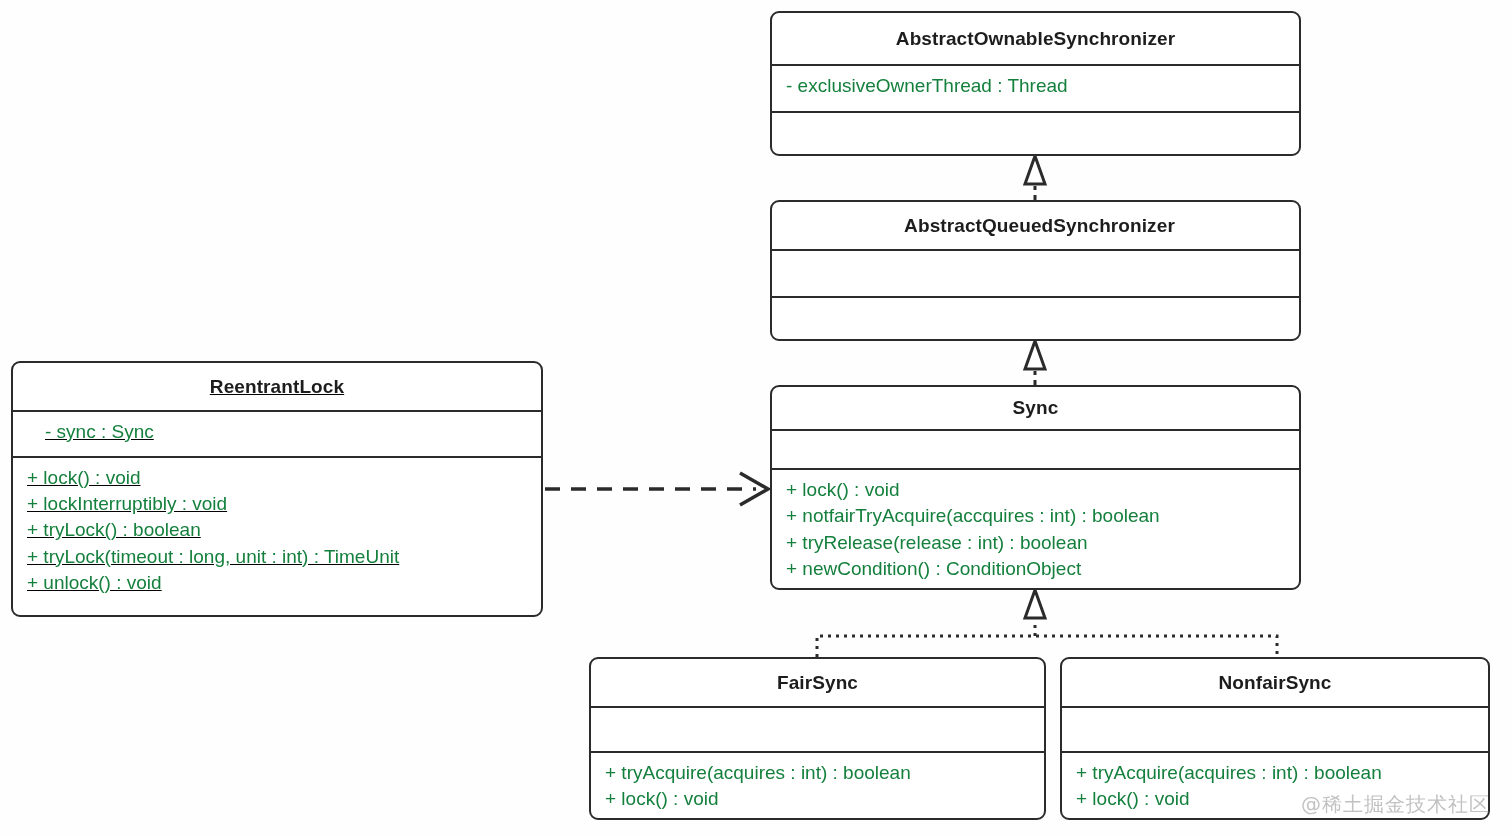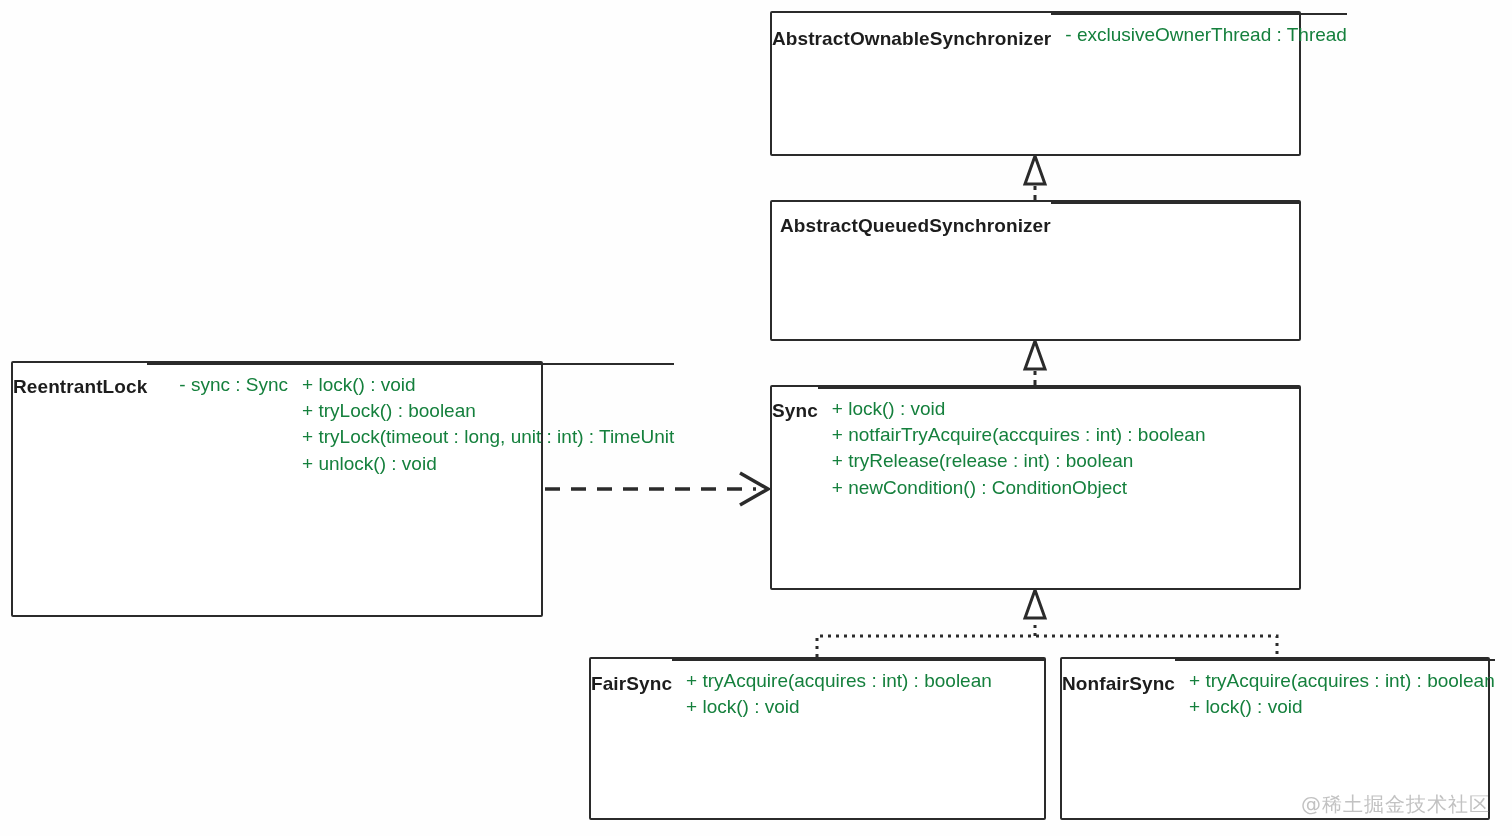--- a/index.html
+++ b/index.html
@@ -17,24 +17,24 @@
     height: 836px;
     background: #fefefe;
     overflow: hidden;
   }
   
   .uml-class {
     position: absolute;
     box-sizing: border-box;
     background: #ffffff;
     border: 2.5px solid #2b2b2b;
-    border-radius: 2px;
+    border-radius: 9px;
     z-index: 5;
     display: flex;
-    flex-direction: row;
+    flex-direction: column;
   }
   .uml-compartment {
     box-sizing: border-box;
     position: relative;
   }
   .uml-compartment + .uml-compartment {
     border-top: 2.5px solid #2b2b2b;
   }
   .uml-name {
     display: flex;
@@ -130,27 +130,28 @@
     <div class="uml-compartment uml-name" style="height:47px;">Sync</div>
     <div class="uml-compartment uml-members empty" style="height:44px;"></div>
     <div class="uml-compartment uml-members" style="flex:1;">
       <div class="uml-member">+ lock() : void</div>
       <div class="uml-member">+ notfairTryAcquire(accquires : int) : boolean</div>
       <div class="uml-member">+ tryRelease(release : int) : boolean</div>
       <div class="uml-member">+ newCondition() : ConditionObject</div>
     </div>
   </div>
 
-  <div class="uml-class" style="left:11px; top:361px; width:532px; height:256px;">
+  <div class="uml-class" style="left:11px; top:361px; width:532px; height:256px;text-decoration:underline;">
     <div class="uml-compartment uml-name" style="height:47px;">ReentrantLock</div>
     <div class="uml-compartment uml-members" style="height:46px;padding-left:32px;">
       <div class="uml-member">- sync : Sync</div>
     </div>
     <div class="uml-compartment uml-members" style="flex:1;">
       <div class="uml-member">+ lock() : void</div>
+      <div class="uml-member">+ lockInterruptibly : void</div>
       <div class="uml-member">+ tryLock() : boolean</div>
       <div class="uml-member">+ tryLock(timeout : long, unit : int) : TimeUnit</div>
       <div class="uml-member">+ unlock() : void</div>
     </div>
   </div>
 
   <div class="uml-class" style="left:589px; top:657px; width:457px; height:163px;">
     <div class="uml-compartment uml-name" style="height:49px;">FairSync</div>
     <div class="uml-compartment uml-members empty" style="height:46px;"></div>
     <div class="uml-compartment uml-members" style="flex:1;">

